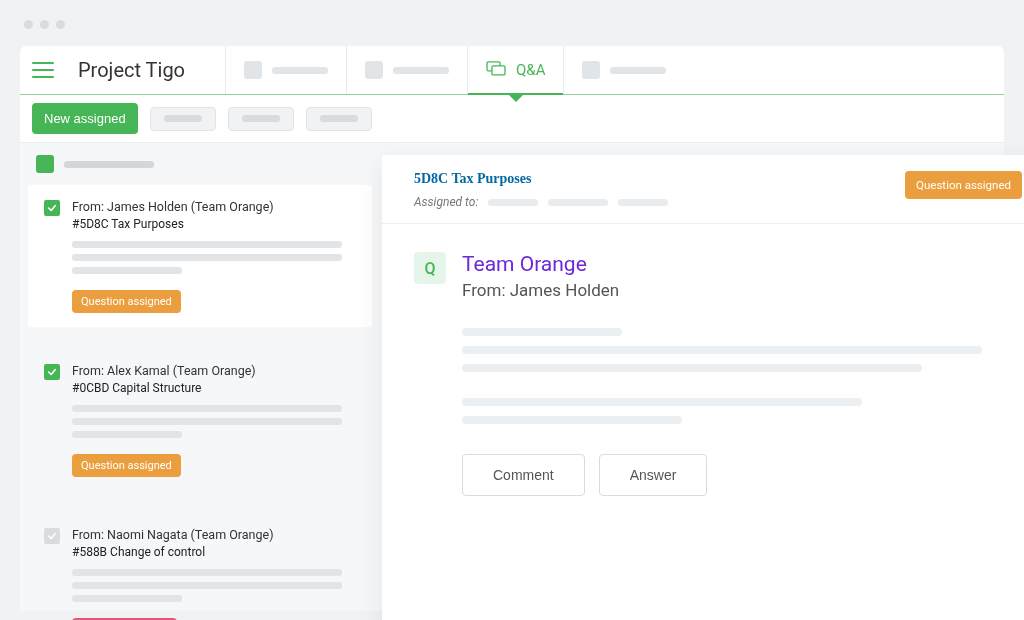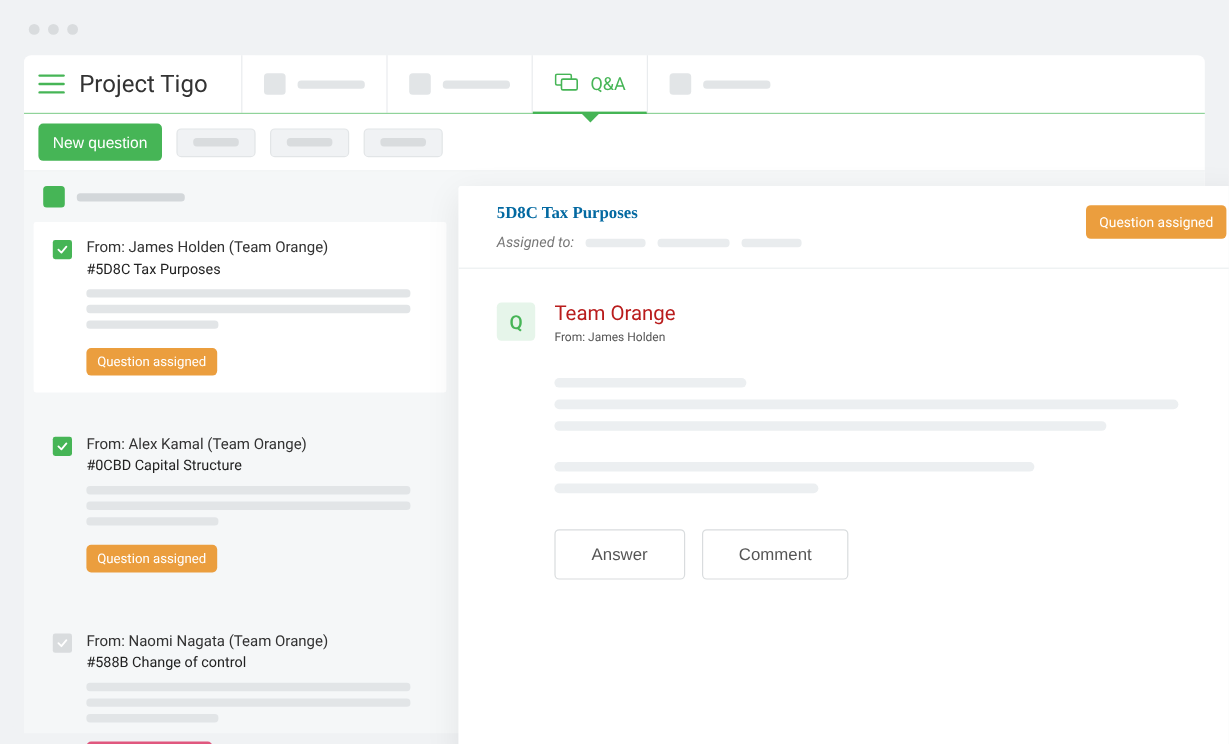--- a/index.html
+++ b/index.html
@@ -2,21 +2,21 @@
 <html><head>
 <meta charset="utf-8">
 <style>
   * { box-sizing: border-box; margin: 0; padding: 0; }
   html, body { width: 1024px; height: 620px; font-family: -apple-system, BlinkMacSystemFont, "Segoe UI", Roboto, Helvetica, Arial, sans-serif; background: #f0f2f4; }
   .browser-frame { position: relative; width: 1004px; height: 600px; margin: 10px; background: #f0f2f4; border-radius: 8px; overflow: visible; }
   .browser-dots { position: absolute; top: 10px; left: 14px; display: flex; gap: 7px; }
   .browser-dots span { width: 9px; height: 9px; border-radius: 50%; background: #d9dcde; display: inline-block; }
   .app { position: absolute; top: 36px; left: 10px; right: 10px; bottom: 0; background: #fff; border-radius: 6px; }
   
-  .header { display: flex; align-items: center; height: 48px; padding-left: 12px; gap: 12px; }
+  .header { display: flex; align-items: center; height: 48px; padding-left: 12px; gap: 24px; }
   .hamburger { width: 22px; height: 16px; display: flex; flex-direction: column; justify-content: space-between; cursor: pointer; }
   .hamburger div { height: 2px; background: #46b556; border-radius: 1px; }
   .project-title { font-size: 20px; font-weight: 400; color: #333; margin-right: 8px; }
   .tabrow { display: flex; align-items: stretch; height: 100%; margin-left: 8px; }
   .tab { position: relative; display: flex; align-items: center; gap: 10px; padding: 12px 18px; border-left: 1px solid #e9ecee; }
   .tab-placeholder-square { width: 18px; height: 18px; background: #e2e5e7; border-radius: 3px; }
   .tab-placeholder-line { width: 56px; height: 7px; background: #e2e5e7; border-radius: 3px; }
   .tab.active .tab-icon-chat { display: inline-block; }
   .tab-label { font-size: 15px; color: #46b556; font-weight: 400; }
   .tab.active { color: #46b556; }
@@ -60,22 +60,22 @@
   .detail-header { padding: 16px 20px 14px 32px; display: flex; align-items: flex-start; justify-content: space-between; }
   .detail-title { font-size: 14px; font-weight: 700; color: #0369a1; font-family: Liberation Serif, serif; }
   .assigned-row { margin-top: 8px; display: flex; align-items: center; gap: 10px; font-size: 12px; color: #777; font-style: italic; }
   .assigned-row .ph { height: 7px; background: #e9ecee; border-radius: 3px; }
   .badge-right { background: #eb9e3e; color: #fff; font-size: 11.5px; padding: 7px 11px; border-radius: 4px; white-space: nowrap; }
   .detail-divider { height: 1px; background: #eceff1; }
 
   .thread { padding: 28px 32px 20px 32px; }
   .thread-row { display: flex; gap: 16px; }
   .qbox { width: 32px; height: 32px; background: #e6f5ea; color: #46b556; font-weight: 500; border-radius: 4px; display: flex; align-items: center; justify-content: center; font-size: 16px; flex-shrink: 0; }
-  .thread-meta .team { font-size: 17px; color: #b91c1c; }
-  .thread-meta .from { font-size: 10px; color: #555; margin-top: 4px; }
+  .thread-meta .team { font-size: 21px; color: #6d28d9; }
+  .thread-meta .from { font-size: 17px; color: #555; margin-top: 4px; }
   .thread-body { margin-top: 28px; margin-left: 48px; }
   .thread-body .phl { height: 8px; background: #eceff1; border-radius: 4px; margin-bottom: 10px; }
   .thread-body .phl.w1 { width: 160px; }
   .thread-body .phl.w2 { width: 520px; }
   .thread-body .phl.w3 { width: 460px; }
   .thread-body .gap { height: 16px; }
   .thread-body .phl.w4 { width: 400px; }
   .thread-body .phl.w5 { width: 220px; }
   .actions { margin-top: 30px; margin-left: 48px; display: flex; gap: 14px; }
   .btn-secondary { background: #fff; color: #555; border: 1px solid #d9dcde; border-radius: 4px; padding: 12px 30px; font-size: 14px; cursor: pointer; }
@@ -122,21 +122,21 @@
         </div>
         <div class="tab">
           <div class="tab-placeholder-square"></div>
           <div class="tab-placeholder-line"></div>
         </div>
       </div>
     </div>
     <div class="header-border"></div>
 
     <div class="toolbar">
-      <button class="btn-primary">New question</button>
+      <button class="btn-primary">New assigned</button>
       <div class="pill">
           <div class="pill-line"></div>
         </div>
       <div class="pill">
           <div class="pill-line"></div>
         </div>
       <div class="pill">
           <div class="pill-line"></div>
         </div>
     </div>
@@ -232,21 +232,21 @@
           </div>
           <div class="thread-body">
             <div class="phl w1"></div>
             <div class="phl w2"></div>
             <div class="phl w3"></div>
             <div class="gap"></div>
             <div class="phl w4"></div>
             <div class="phl w5"></div>
           </div>
           <div class="actions">
+            <button class="btn-secondary">Comment</button>
             <button class="btn-secondary">Answer</button>
-            <button class="btn-secondary">Comment</button>
           </div>
         </div>
       </div>
 
     </div>
   </div>
 </div>
 
 </body></html>

